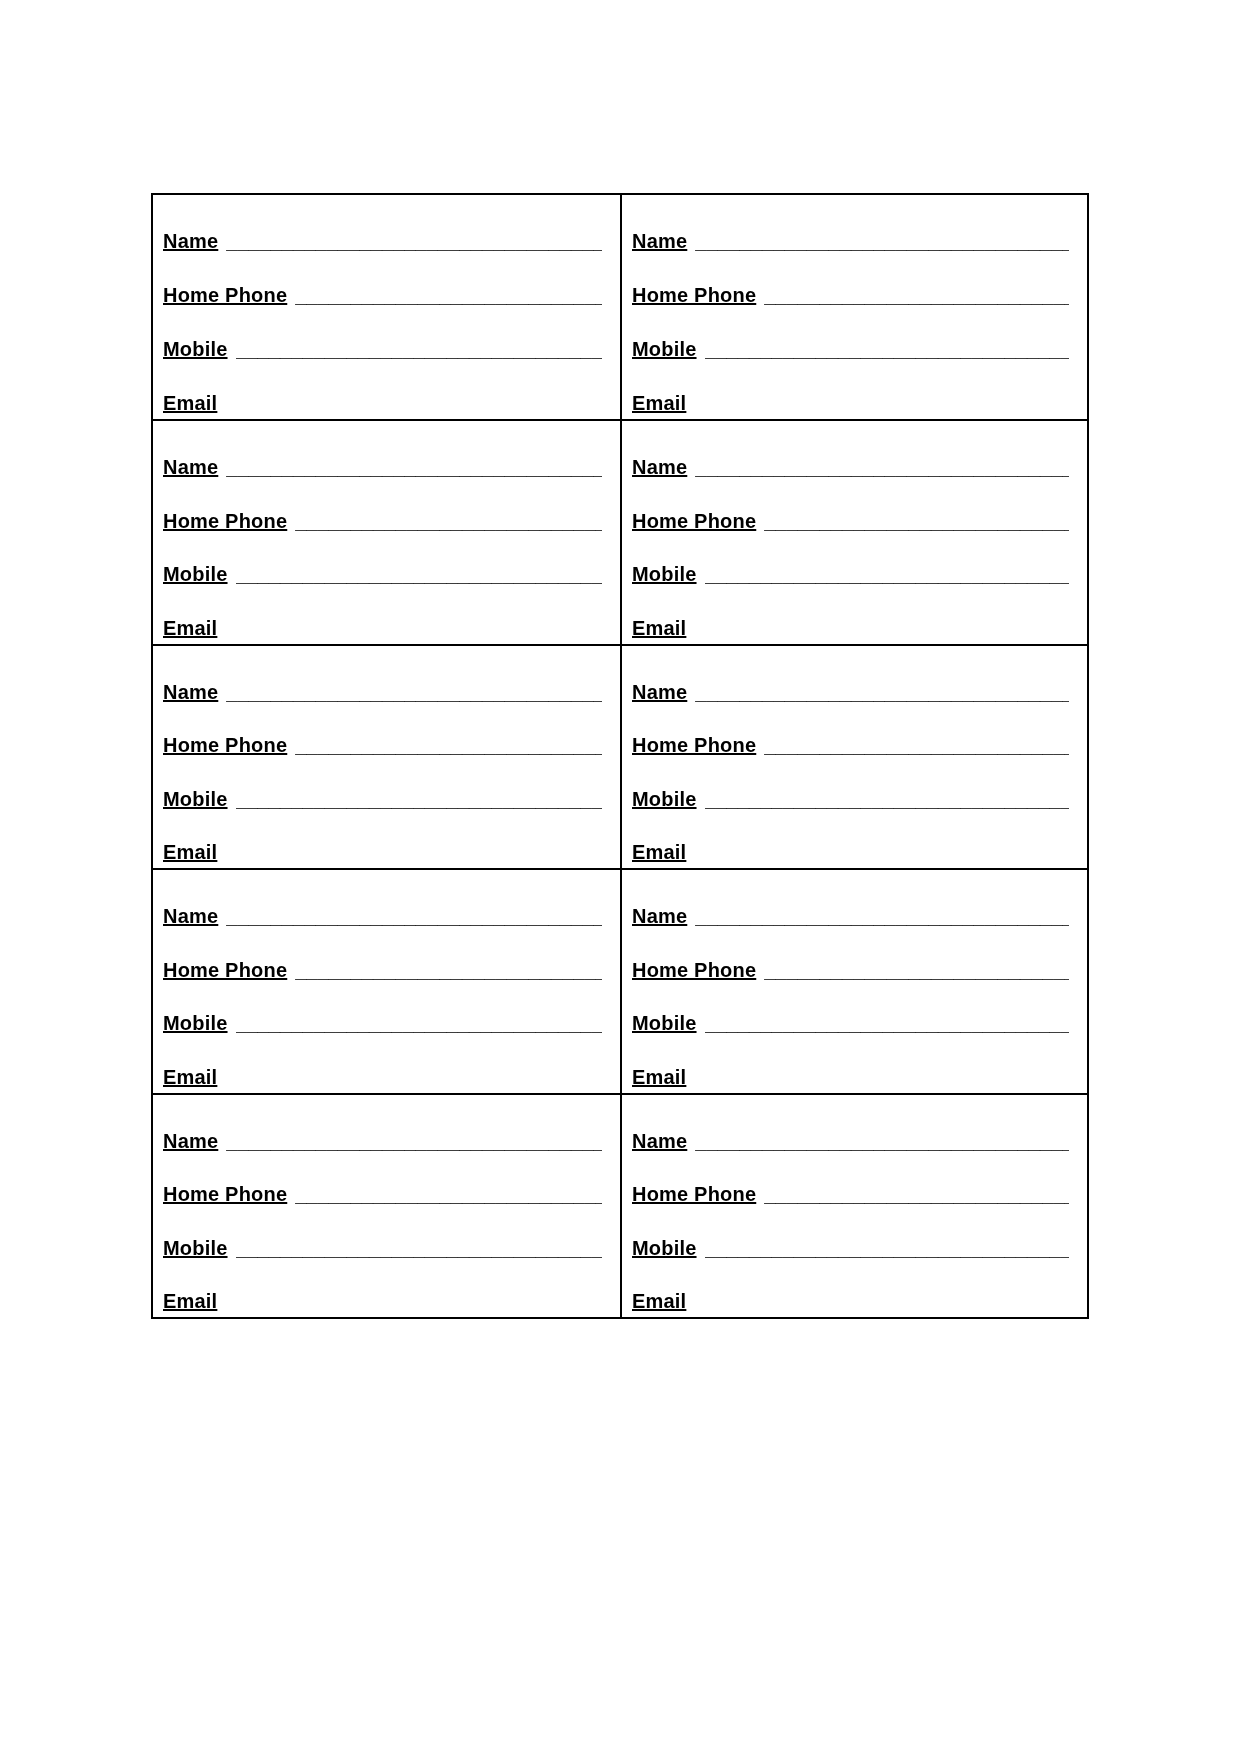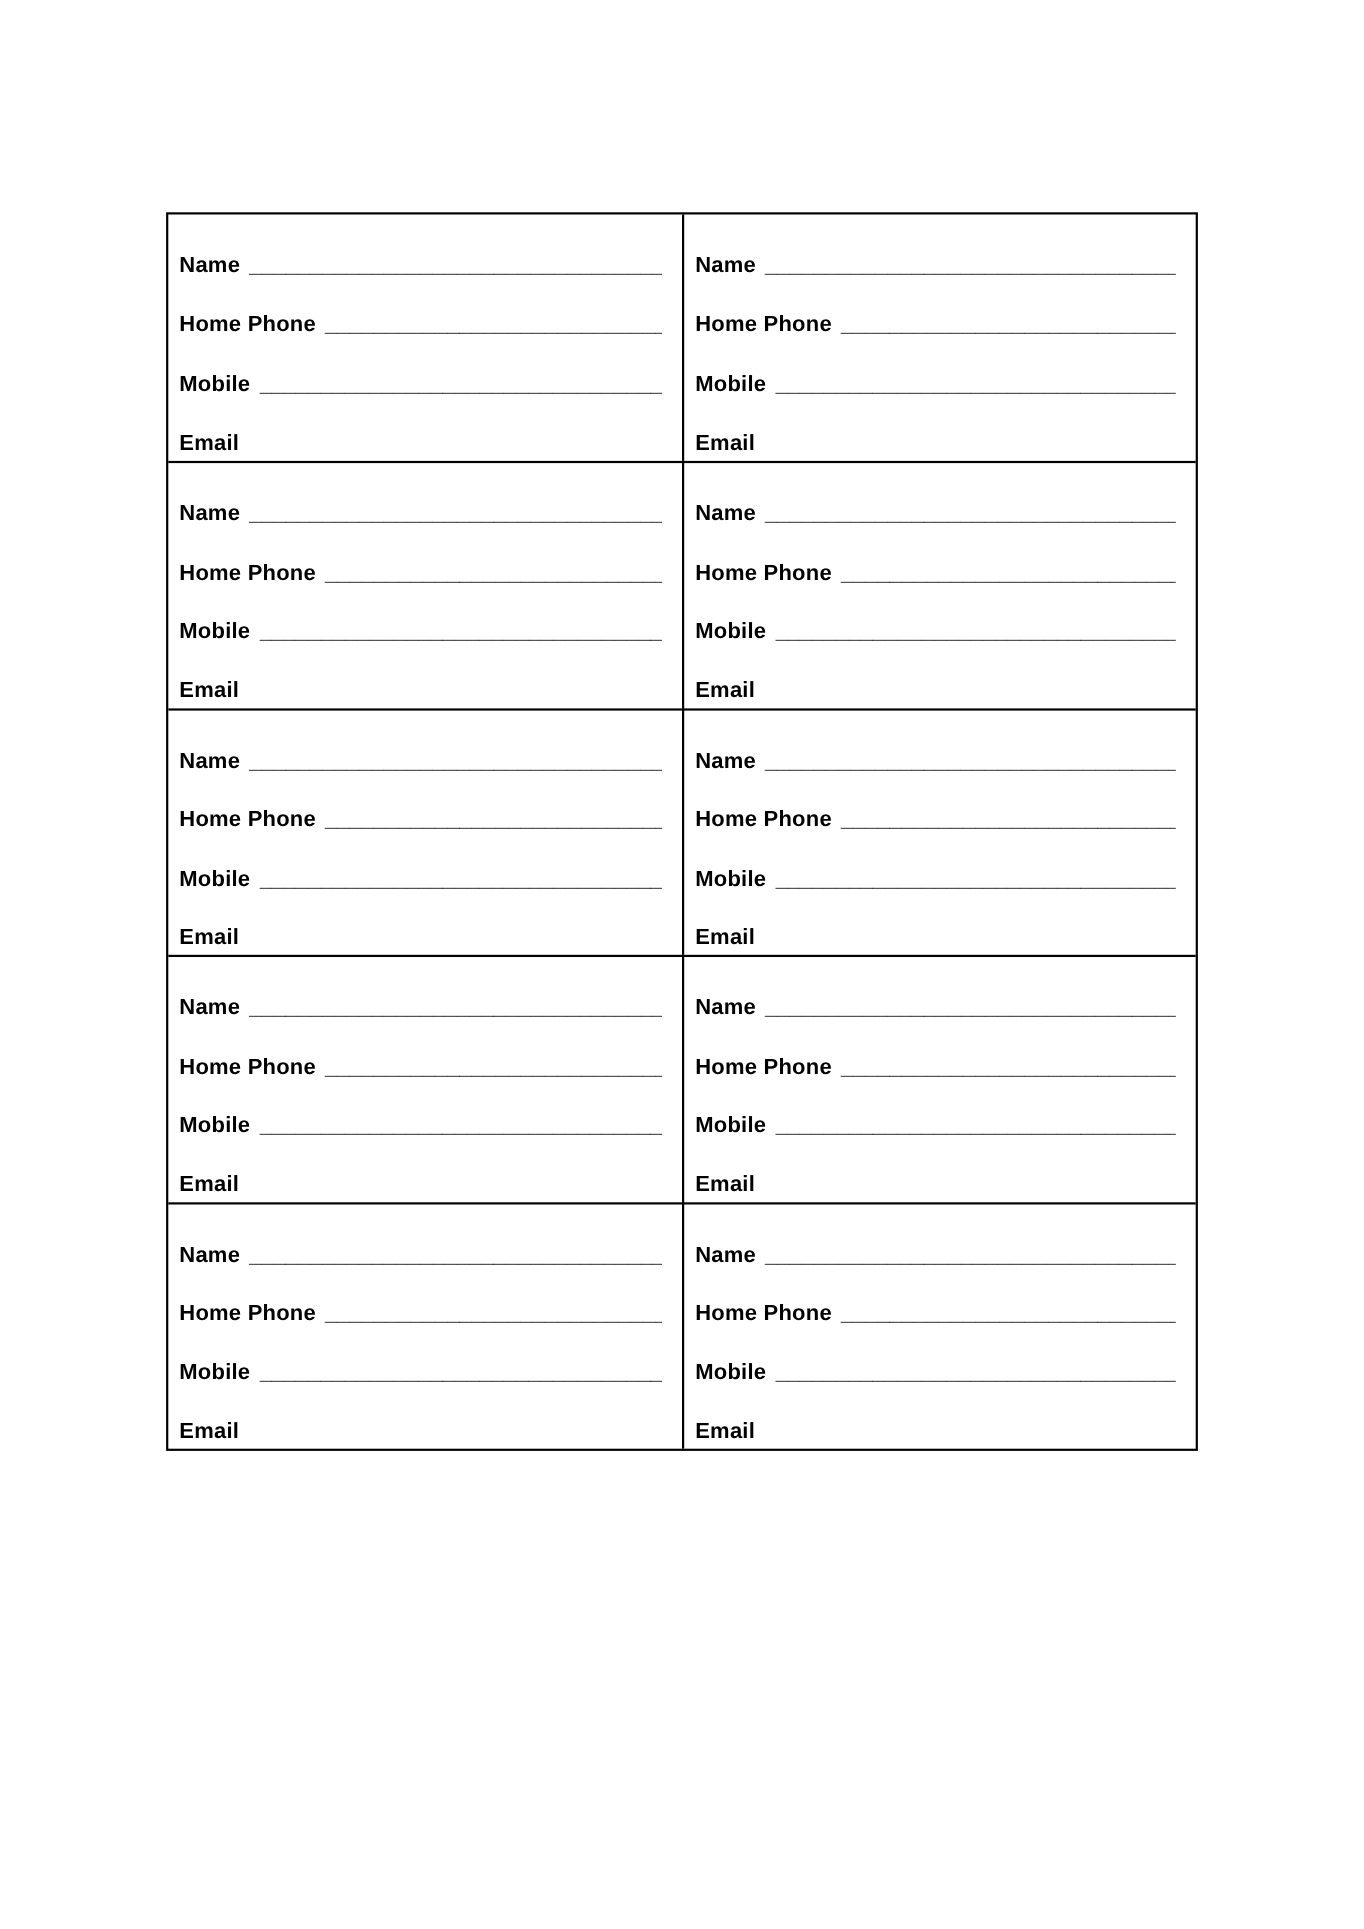--- a/index.html
+++ b/index.html
@@ -46,20 +46,21 @@
     font-weight: 700;
     white-space: nowrap;
     overflow: hidden;
     display: flex;
     align-items: baseline;
   }
   .lbl {
     flex: 0 0 auto;
     margin-right: 8px;
     letter-spacing: 0.2px;
+    text-decoration: underline;
   }
   .fill {
     flex: 1 1 auto;
     overflow: hidden;
     font-weight: 700;
   }
 </style>
 </head>
 <body>
 

